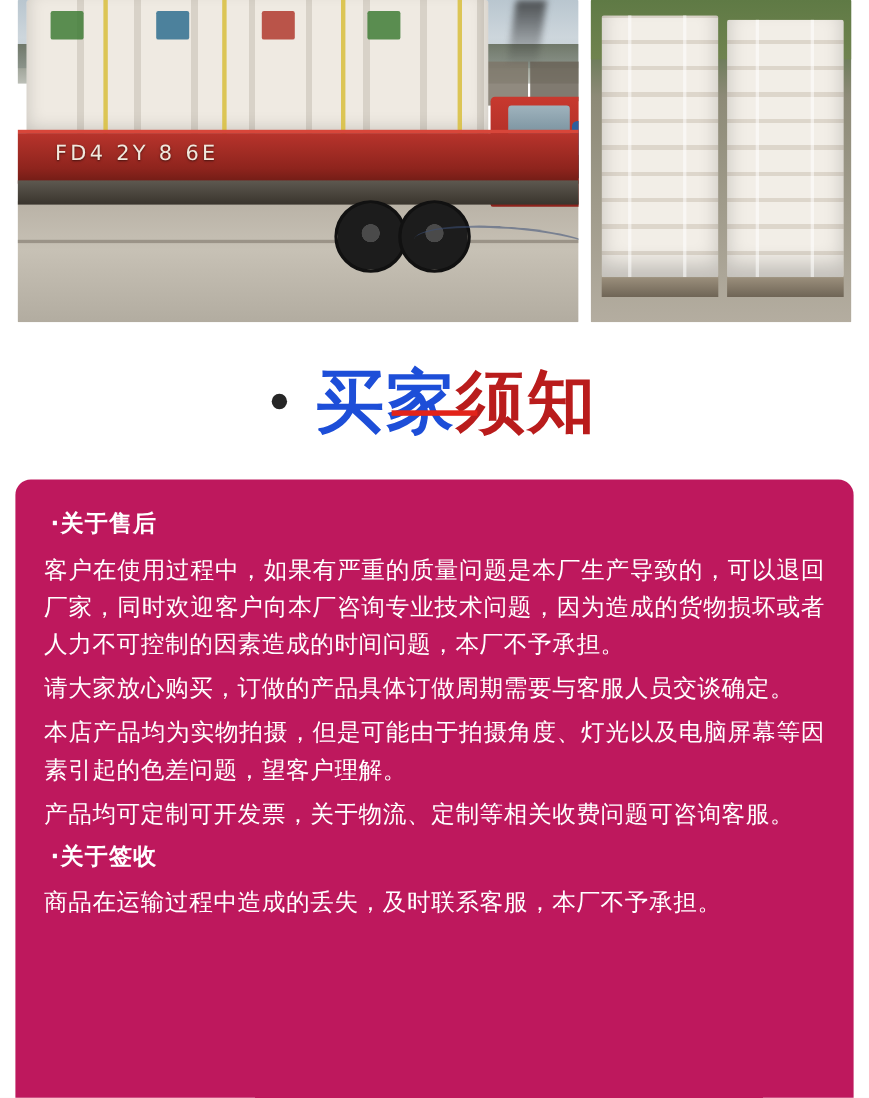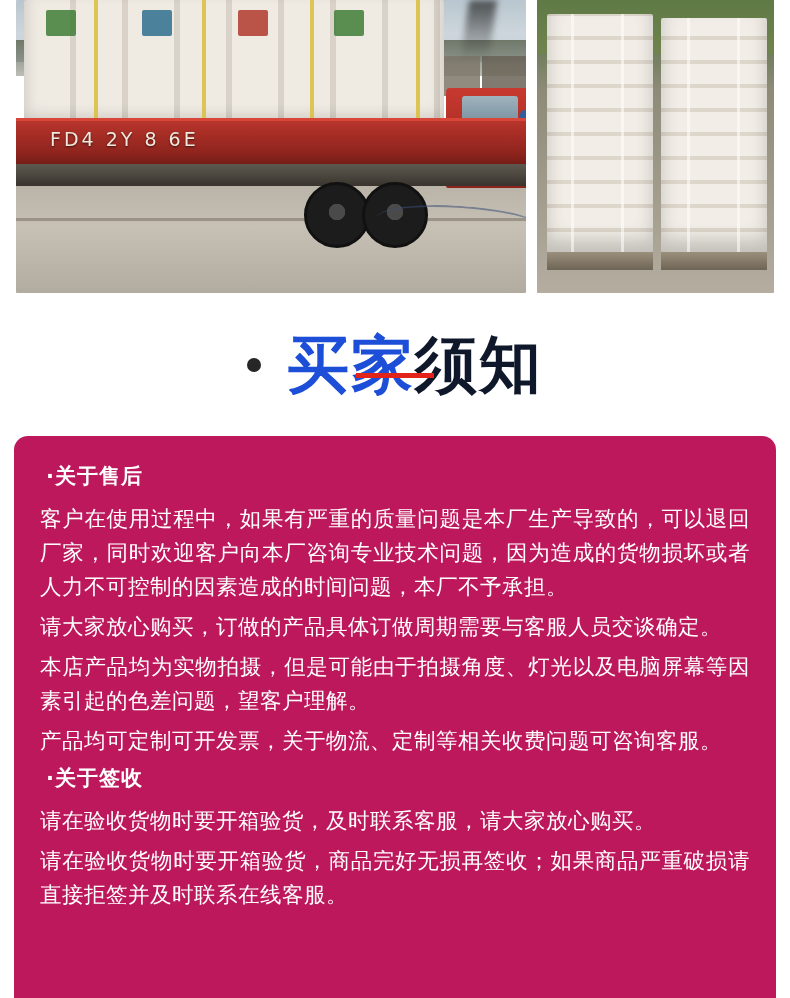--- a/index.html
+++ b/index.html
@@ -184,21 +184,21 @@
   }
   .title-text {
     font-family: "DejaVu Sans", sans-serif;
     font-weight: bold;
     font-size: 62px;
     line-height: 1;
     letter-spacing: 2px;
     white-space: nowrap;
   }
   .title-text .red { color: #1d4ed8; }
-  .title-text .dark { color: #0f172a; }
+  .title-text .dark { color: #b91c1c; }
   .title-underline {
     position: absolute;
     left: 50%;
     transform: translateX(-50%);
     bottom: 18px;
     width: 78px;
     height: 5px;
     background: #e2231a;
   }
 
@@ -300,17 +300,16 @@
   <div class="notice">
 
     <div class="n-head">·关于售后</div>
     <p class="n-para">客户在使用过程中，如果有严重的质量问题是本厂生产导致的，可以退回厂家，同时欢迎客户向本厂咨询专业技术问题，因为造成的货物损坏或者人力不可控制的因素造成的时间问题，本厂不予承担。</p>
     <p class="n-para">请大家放心购买，订做的产品具体订做周期需要与客服人员交谈确定。</p>
 
     <p class="n-para">本店产品均为实物拍摄，但是可能由于拍摄角度、灯光以及电脑屏幕等因素引起的色差问题，望客户理解。</p>
     <p class="n-para">产品均可定制可开发票，关于物流、定制等相关收费问题可咨询客服。</p>
 
     <div class="n-head">·关于签收</div>
-    <p class="n-para">请在验收货物时要开箱验货，及时联系客服，请大家放心购买。</p>
-    <p class="n-para">请在验收货物时要开箱验货，商品完好无损再签收；如果商品严重破损请直接拒签并及时联系在线客服。</p>
+    <p class="n-para">商品在运输过程中造成的丢失，及时联系客服，本厂不予承担。</p>
   </div>
 
 </div>
 
 </body></html>

